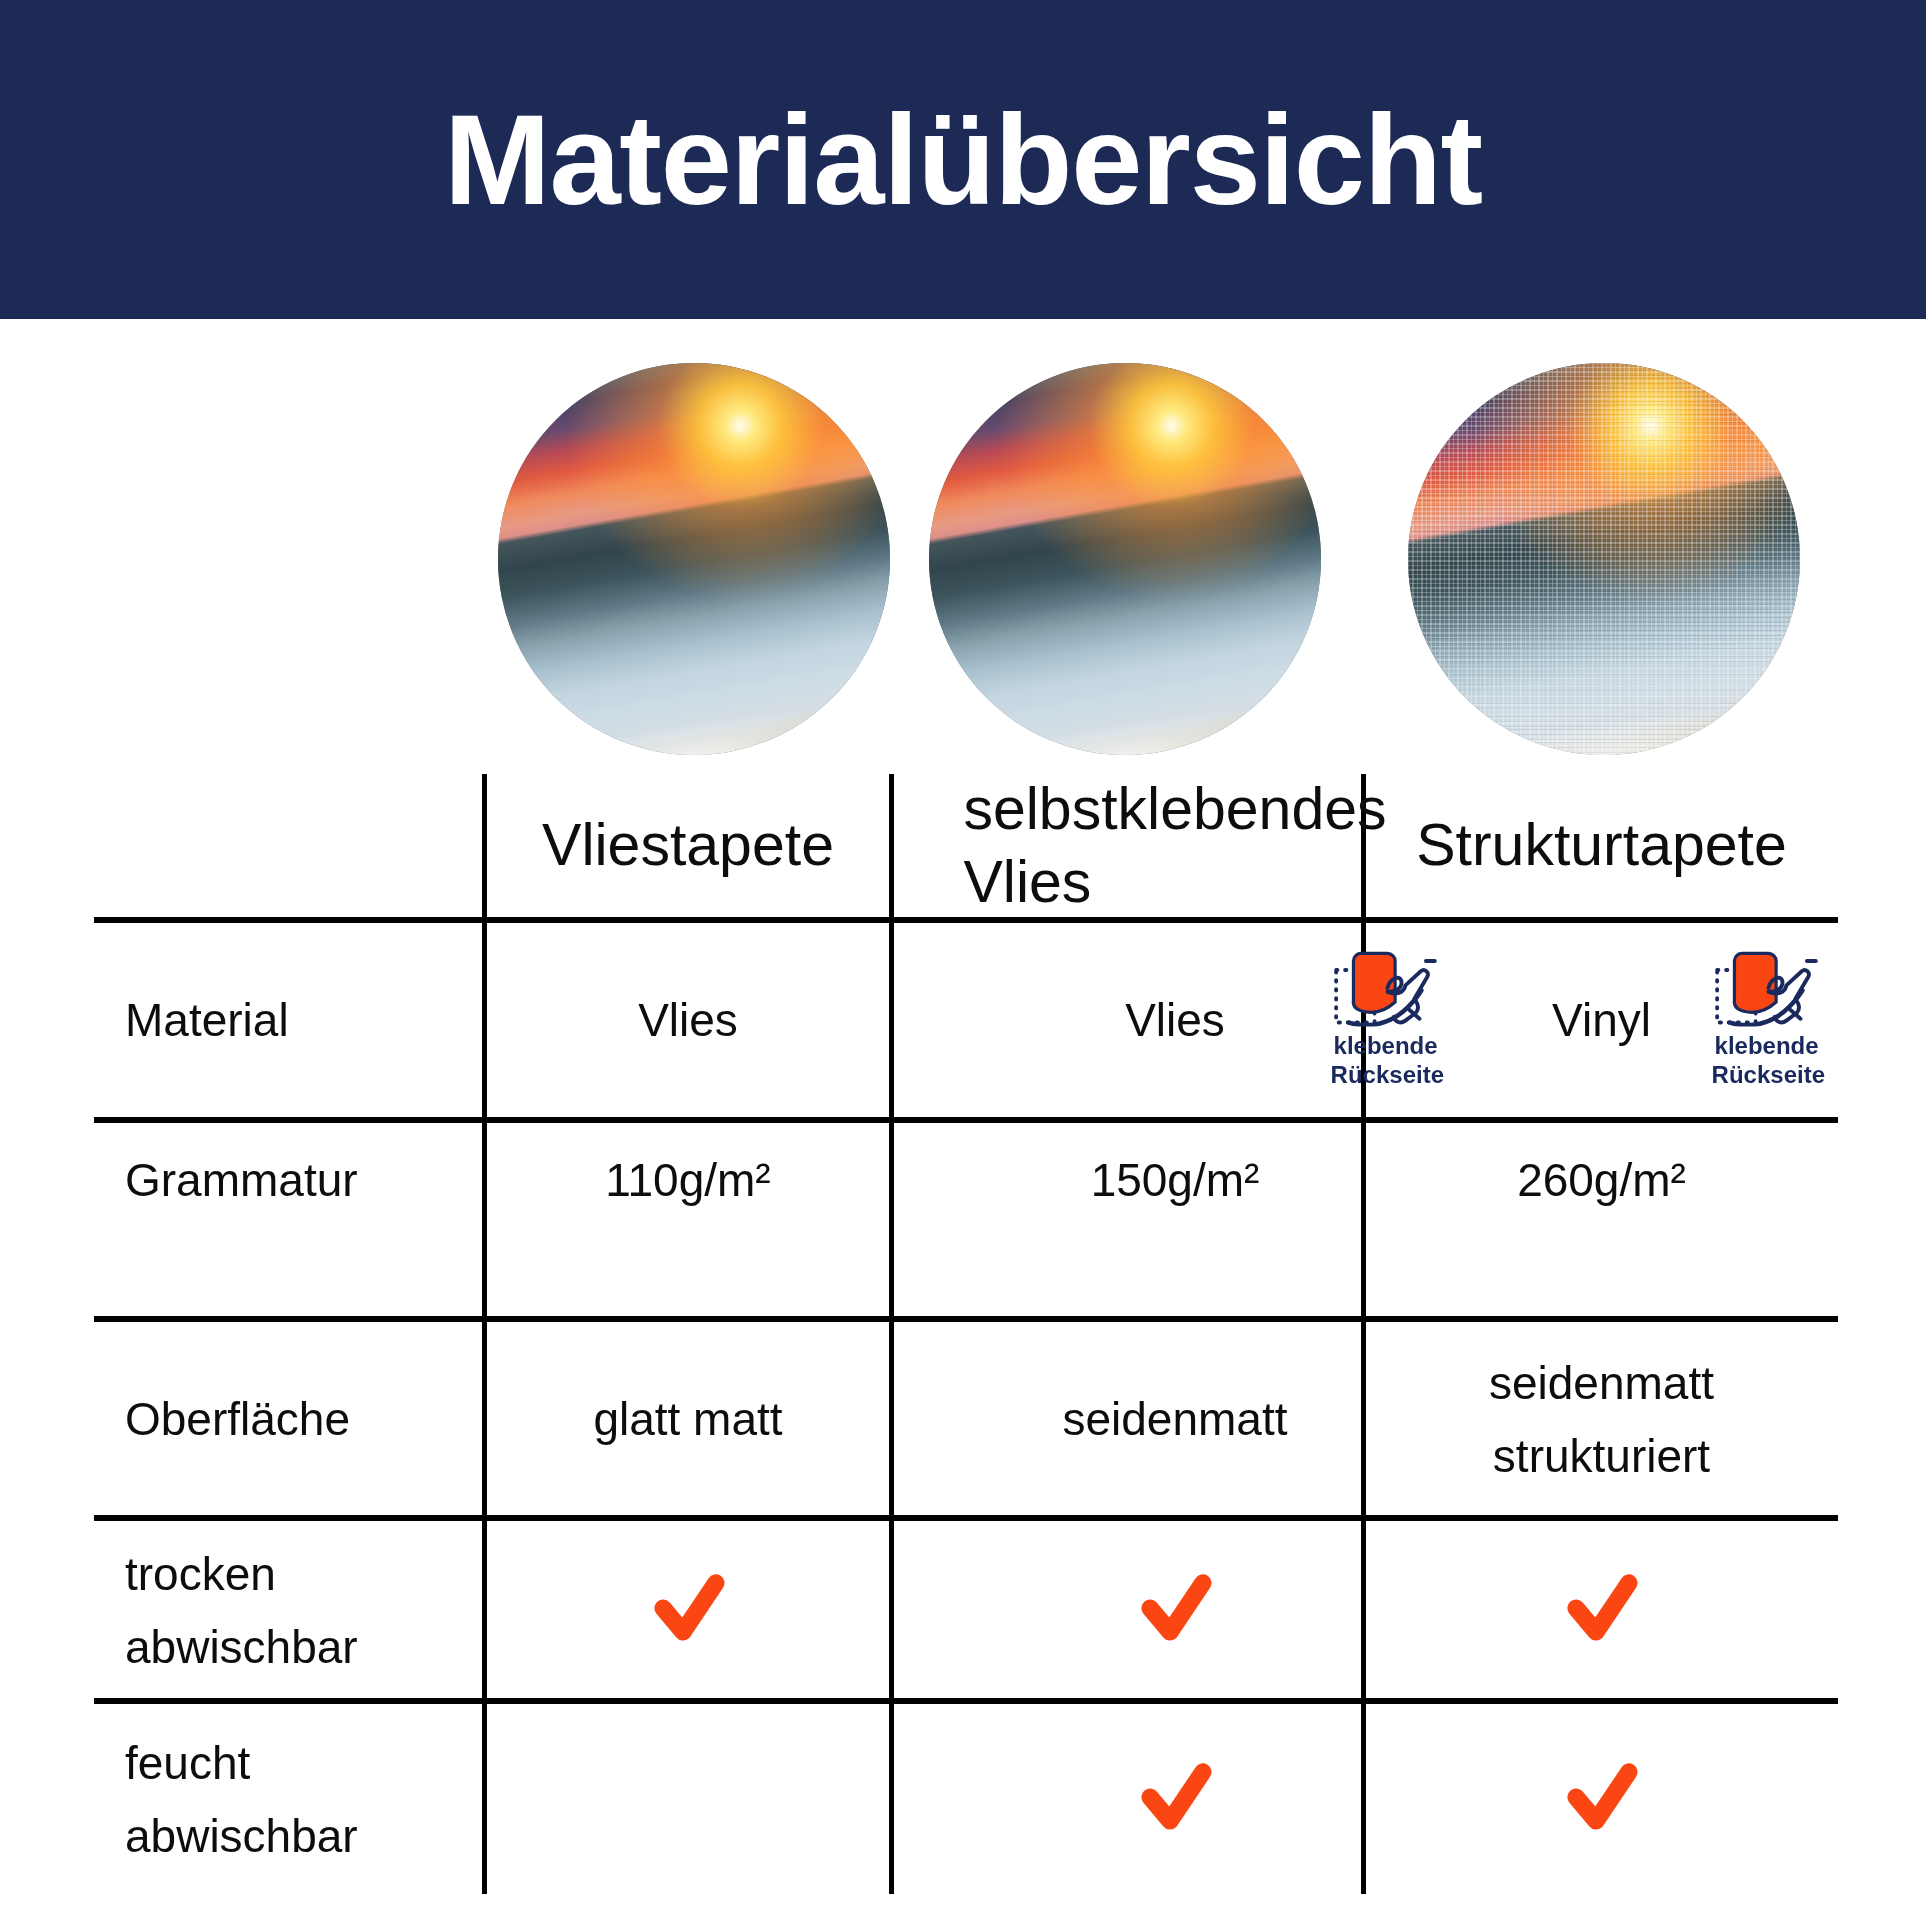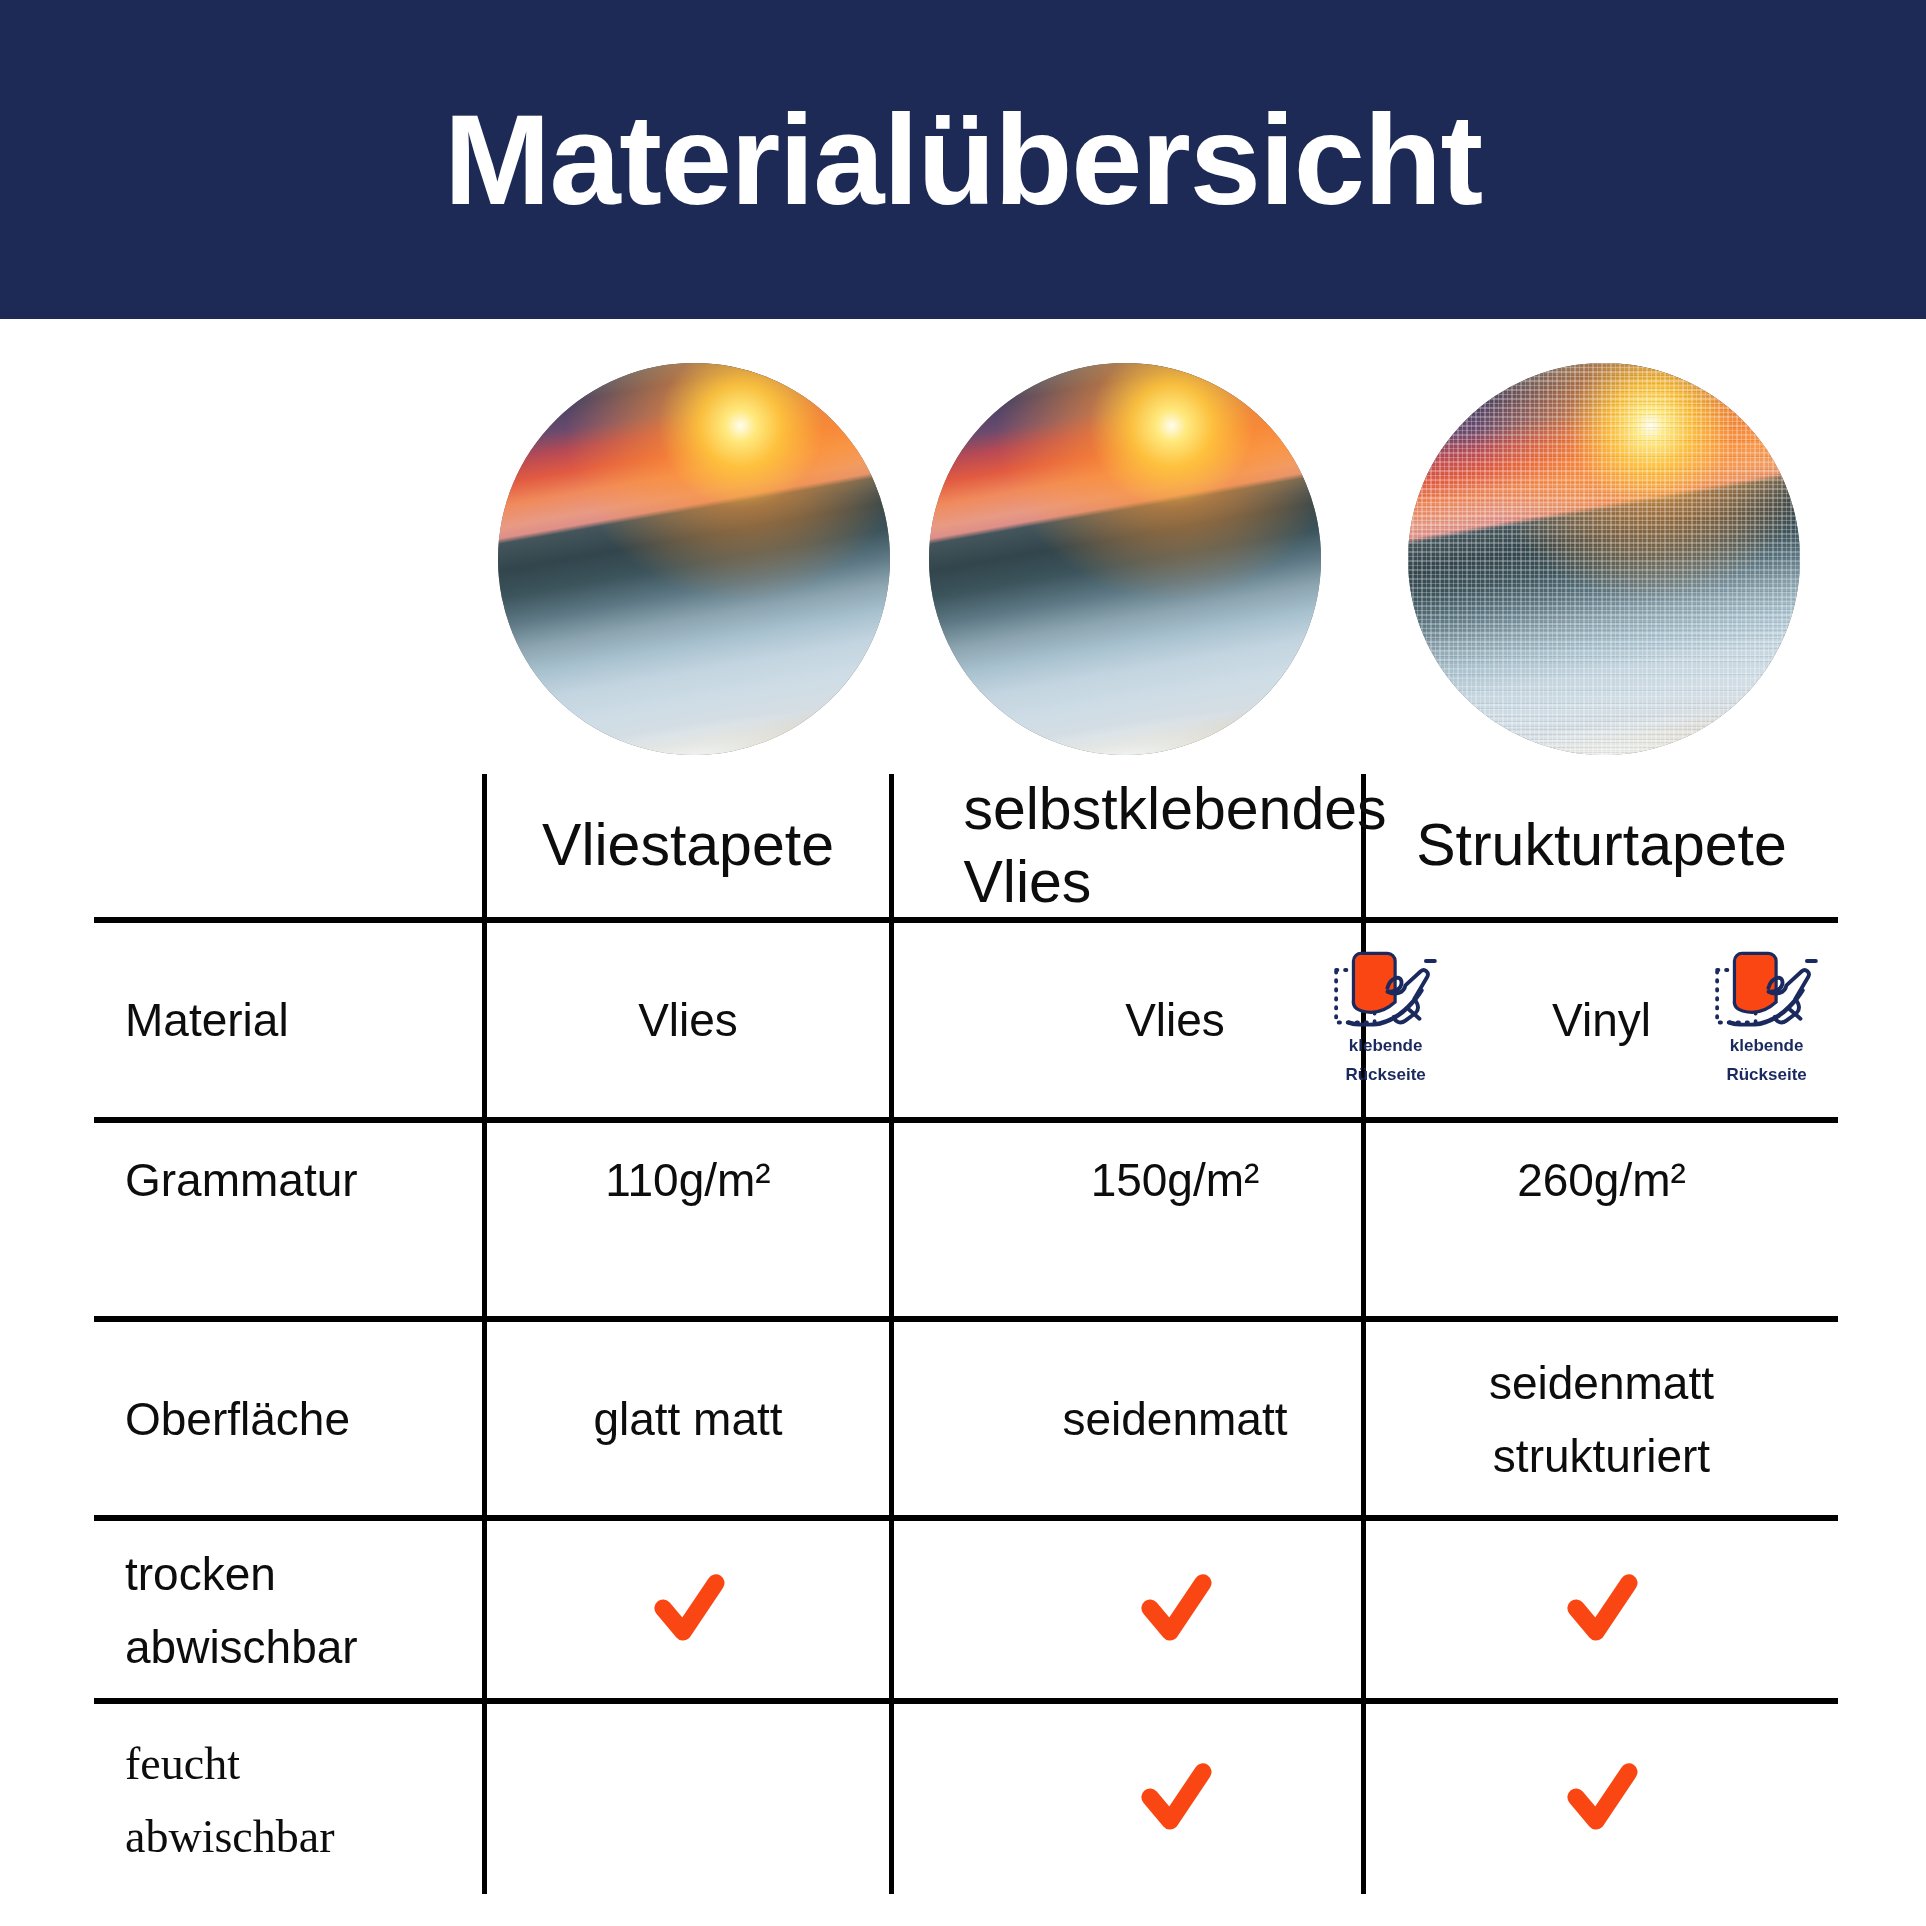--- a/index.html
+++ b/index.html
@@ -61,34 +61,34 @@
   .cell{position:absolute;display:flex;align-items:center;justify-content:center;}
   .c1{left:487px;width:402px;}
   .c2{left:894px;width:562px;}
   .c3{left:1366px;width:471px;}
   .lab{left:94px;width:388px;justify-content:flex-start;padding-left:31px;box-sizing:border-box;}
   .r-title{top:774px;height:143px;}
   .r-mat{top:923px;height:194px;}
   .r-gram{top:1084px;height:193px;}
   .r-surf{top:1323px;height:193px;}
   .r-dry{top:1522px;height:177px;}
-  .r-wet{top:1705px;height:189px;font-family:Liberation Serif, serif;}
+  .r-wet{top:1705px;height:189px;}
   .txt{font-size:46px;line-height:73px;}
   .title-block{font-size:59px;line-height:73px;text-align:left;}
   .center-block{text-align:center;}
   .line{display:block;}
   
   .adh{
     position:absolute;right:15.4px;top:50%;transform:translateY(-50%);
     width:110px;text-align:center;
   }
   .adh svg{display:block;margin:0 auto;}
   .adh-label{
     margin-top:3.9px;color:var(--iconnavy,#1b2a5e);
-    font-size:17px;font-weight:bold;line-height:29.5px;
+    font-size:24px;font-weight:bold;line-height:29.5px;
   }
   
   .check{display:block;}
 </style>
 </head>
 <body>
 
 <div class="banner">
   <h1>Materialübersicht</h1>
 </div>

